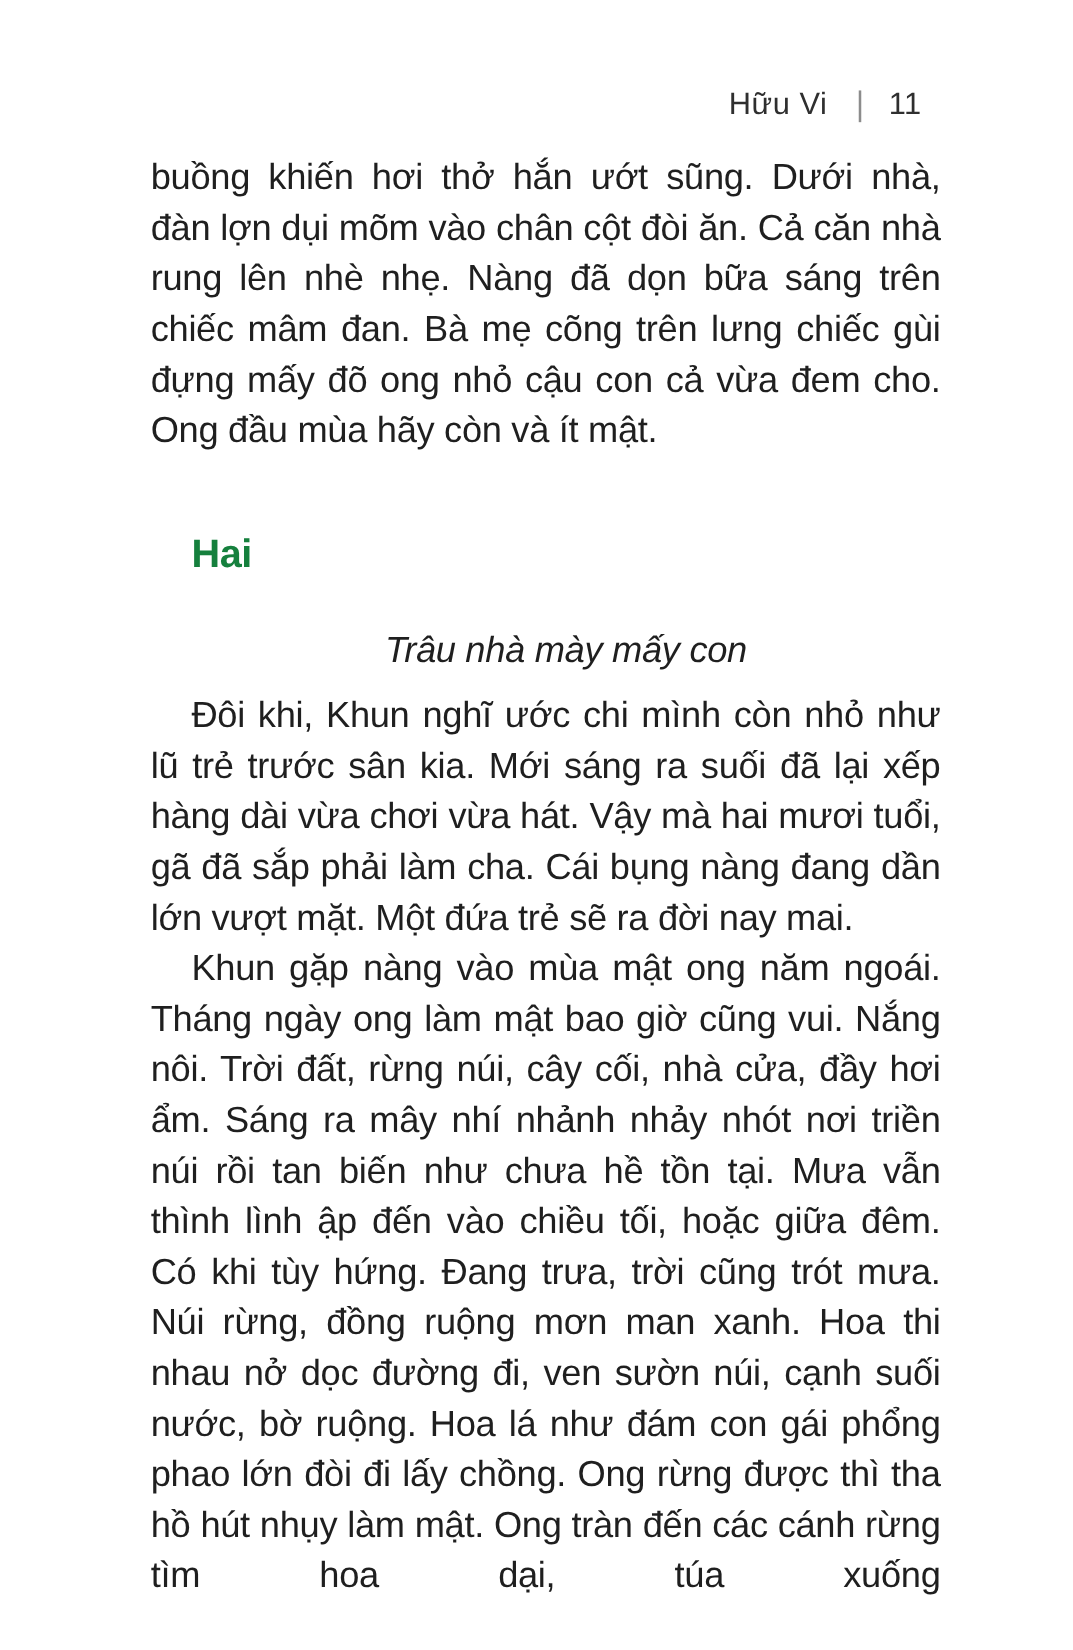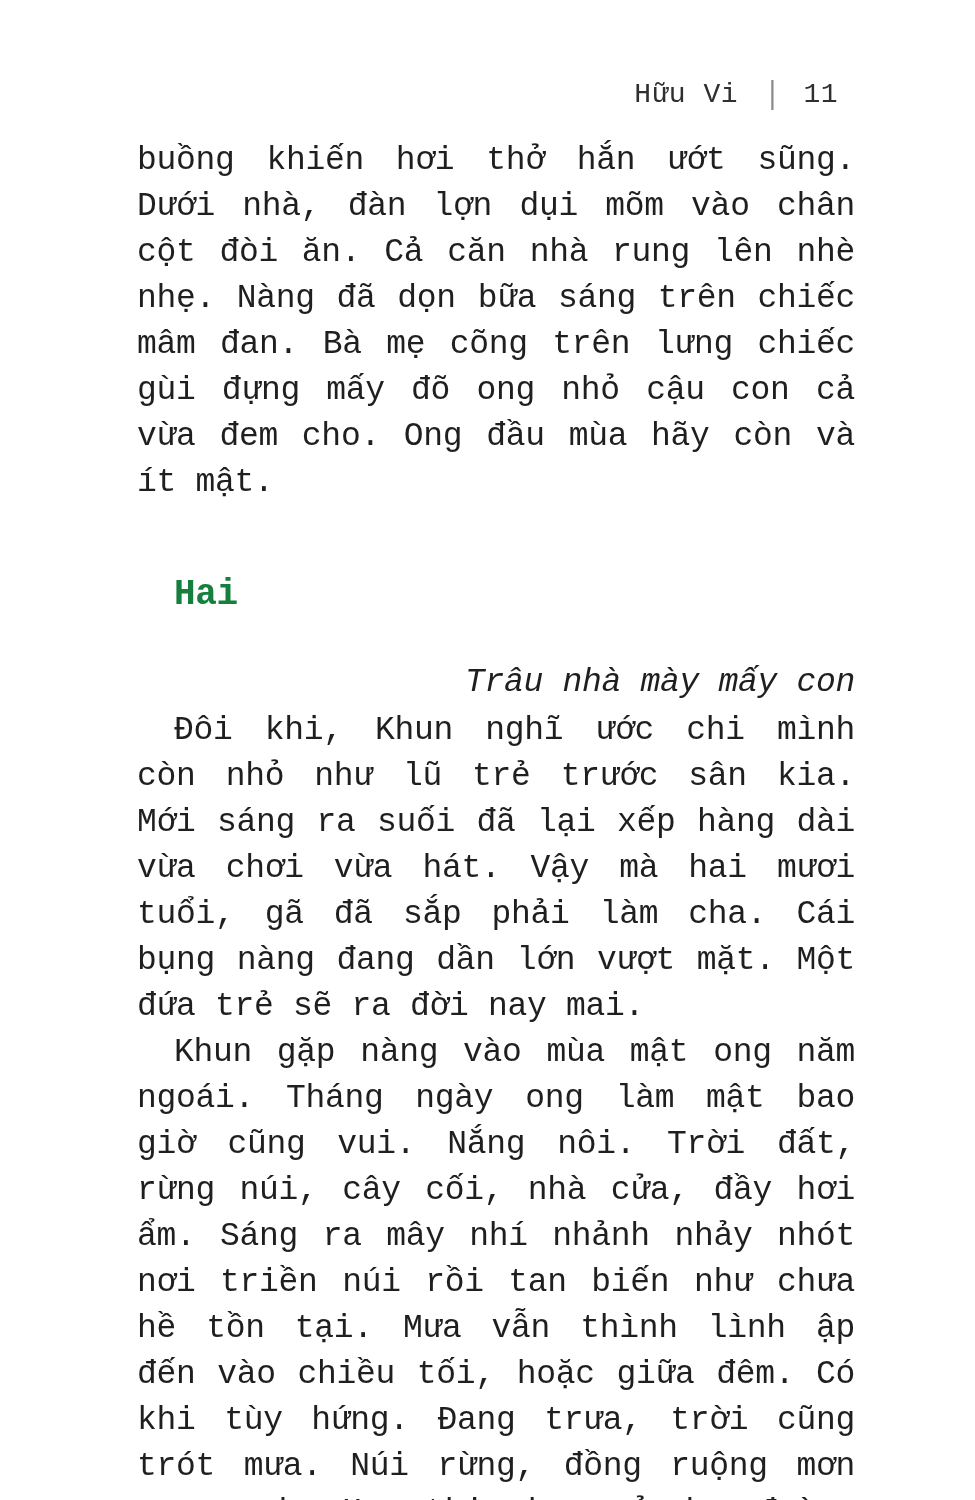--- a/index.html
+++ b/index.html
@@ -6,21 +6,21 @@
     margin: 0;
     padding: 0;
     background: #ffffff;
   }
   .page {
     position: relative;
     width: 975px;
     height: 1500px;
     background: #ffffff;
     overflow: hidden;
-    font-family: Liberation Mono, monospace;
+    font-family: Liberation Sans, sans-serif;
     color: #232323;
   }
   
   .running-header {
     position: absolute;
     top: 80px;
     right: 137px;
     font-size: 28px;
     line-height: 30px;
     color: #2f2f2f;
@@ -49,21 +49,21 @@
   .content p { margin: 0; }
   .para-continued { text-indent: 0; }
   .chapter-heading {
     margin: 66px 0 0 37px;
     font-size: 36px;
     line-height: 46px;
     font-weight: bold;
     color: #15803d;
     text-align: left;
   }
-  .verse-block { margin: 42px 0 2px 37px; text-align: right; }
+  .verse-block { margin: 42px 0 13px 37px; text-align: center; }
   .verse-line { font-style: italic; }
   .verse-line .fn {
     font-size: 19px;
     font-style: italic;
     position: relative;
     top: -2px;
     vertical-align: super;
     line-height: 0;
   }
   .para-indent { margin-top: 8px; text-indent: 37px; }

